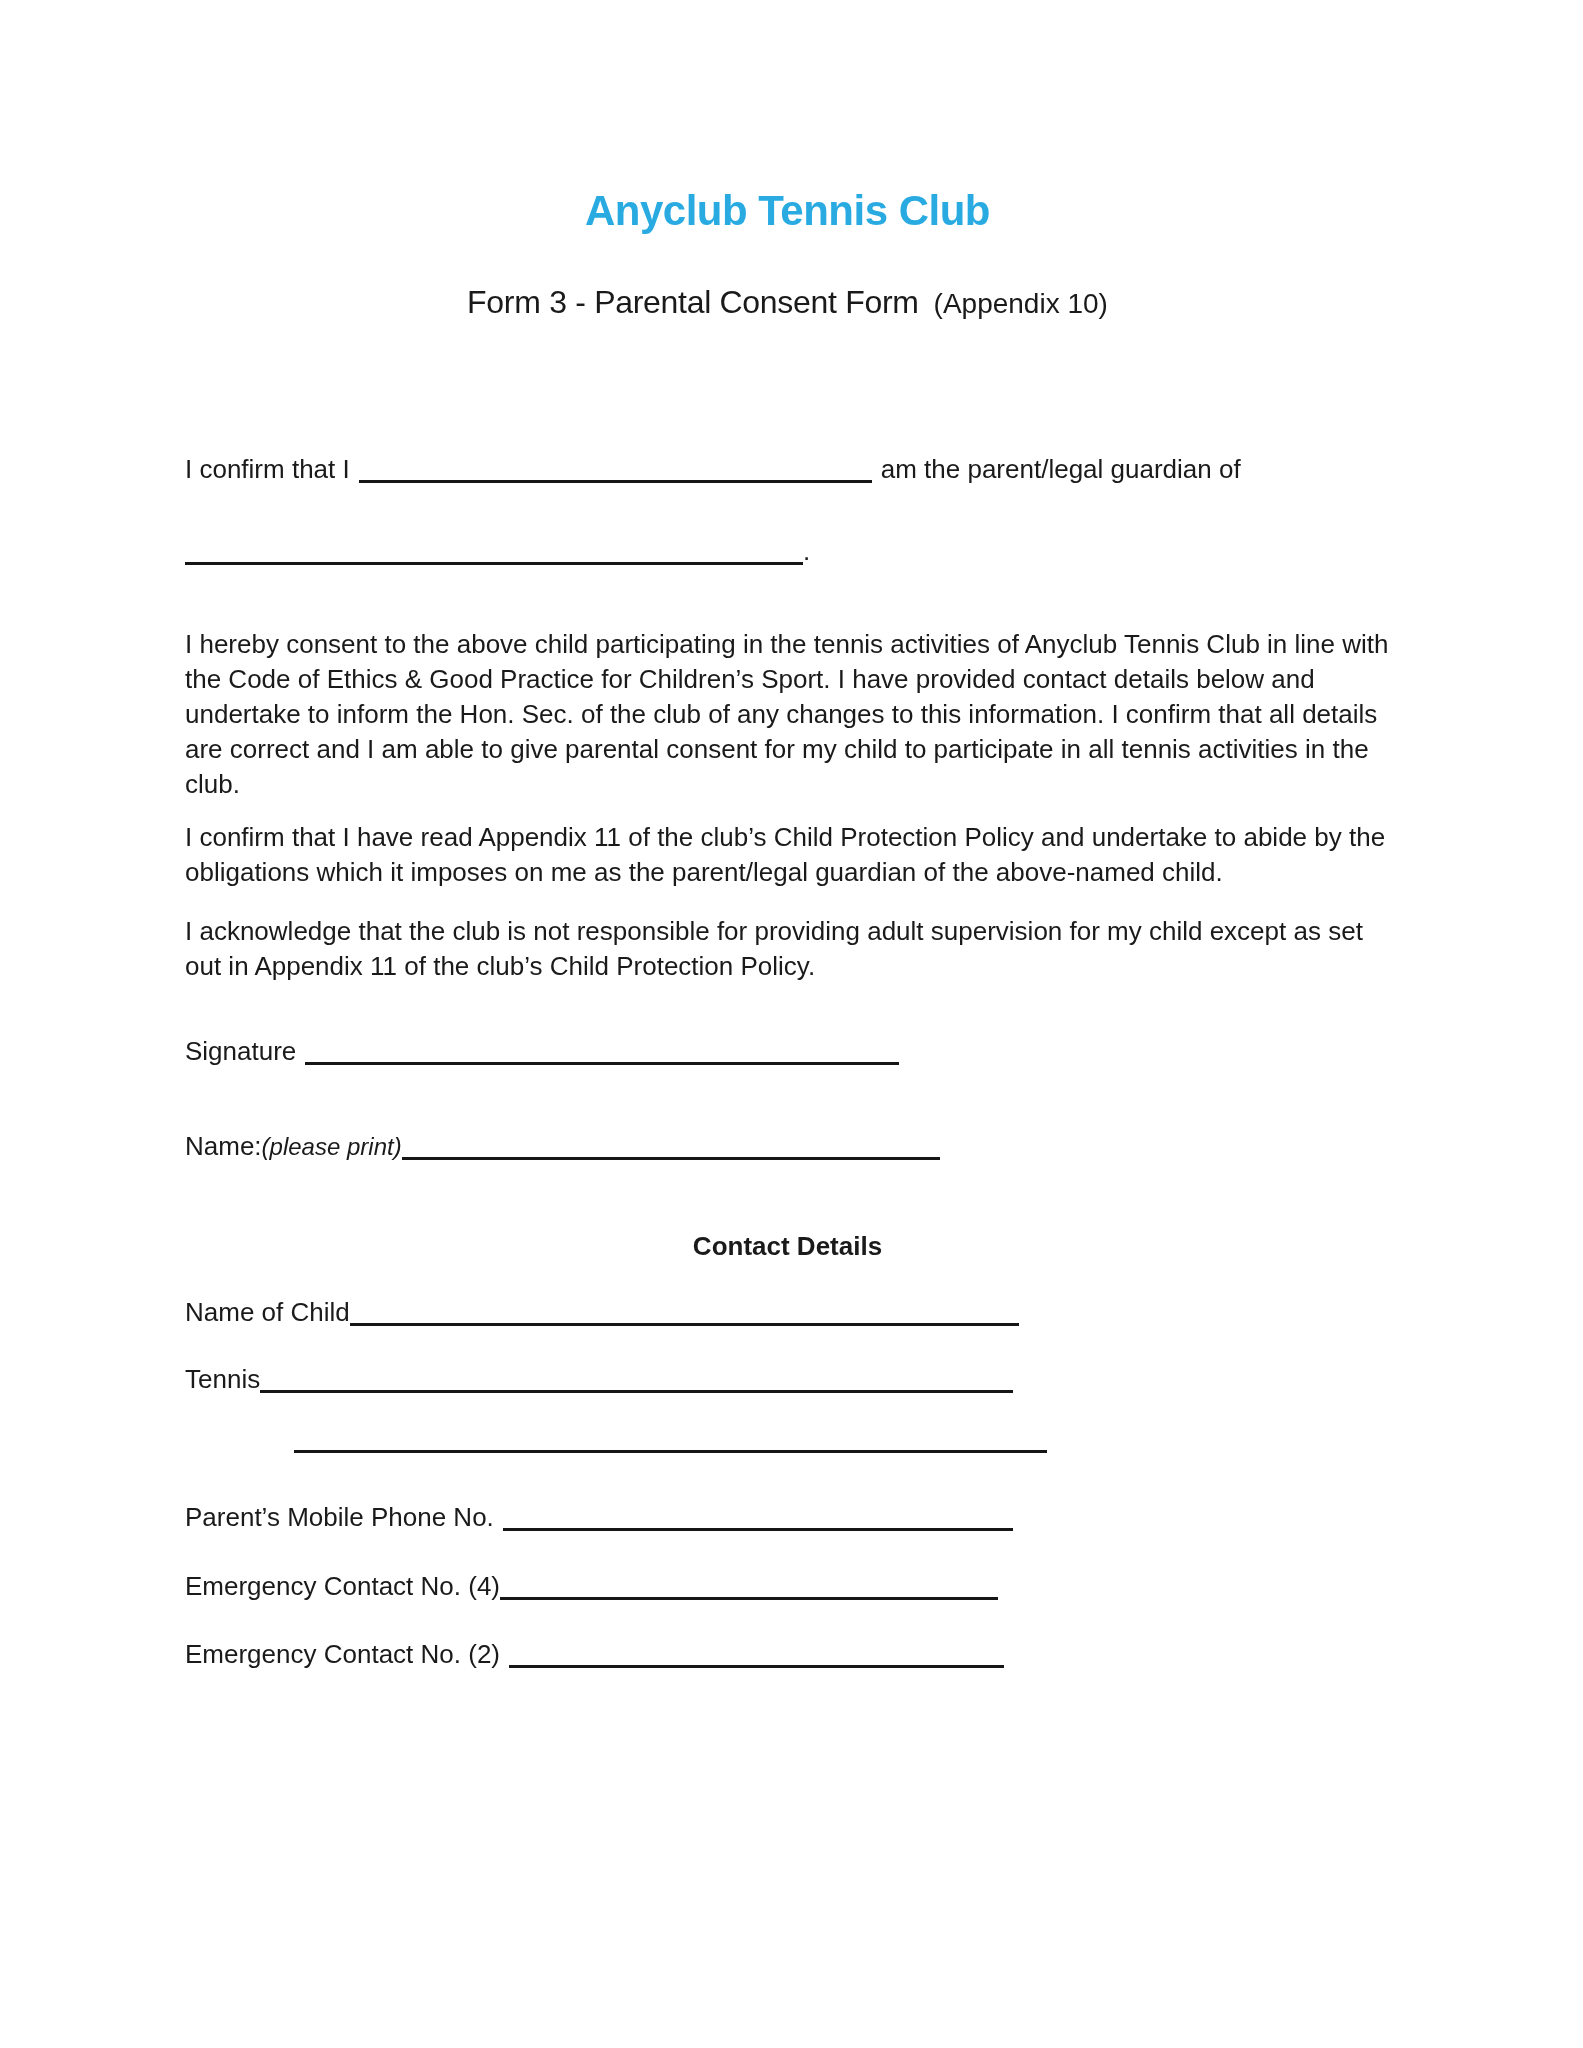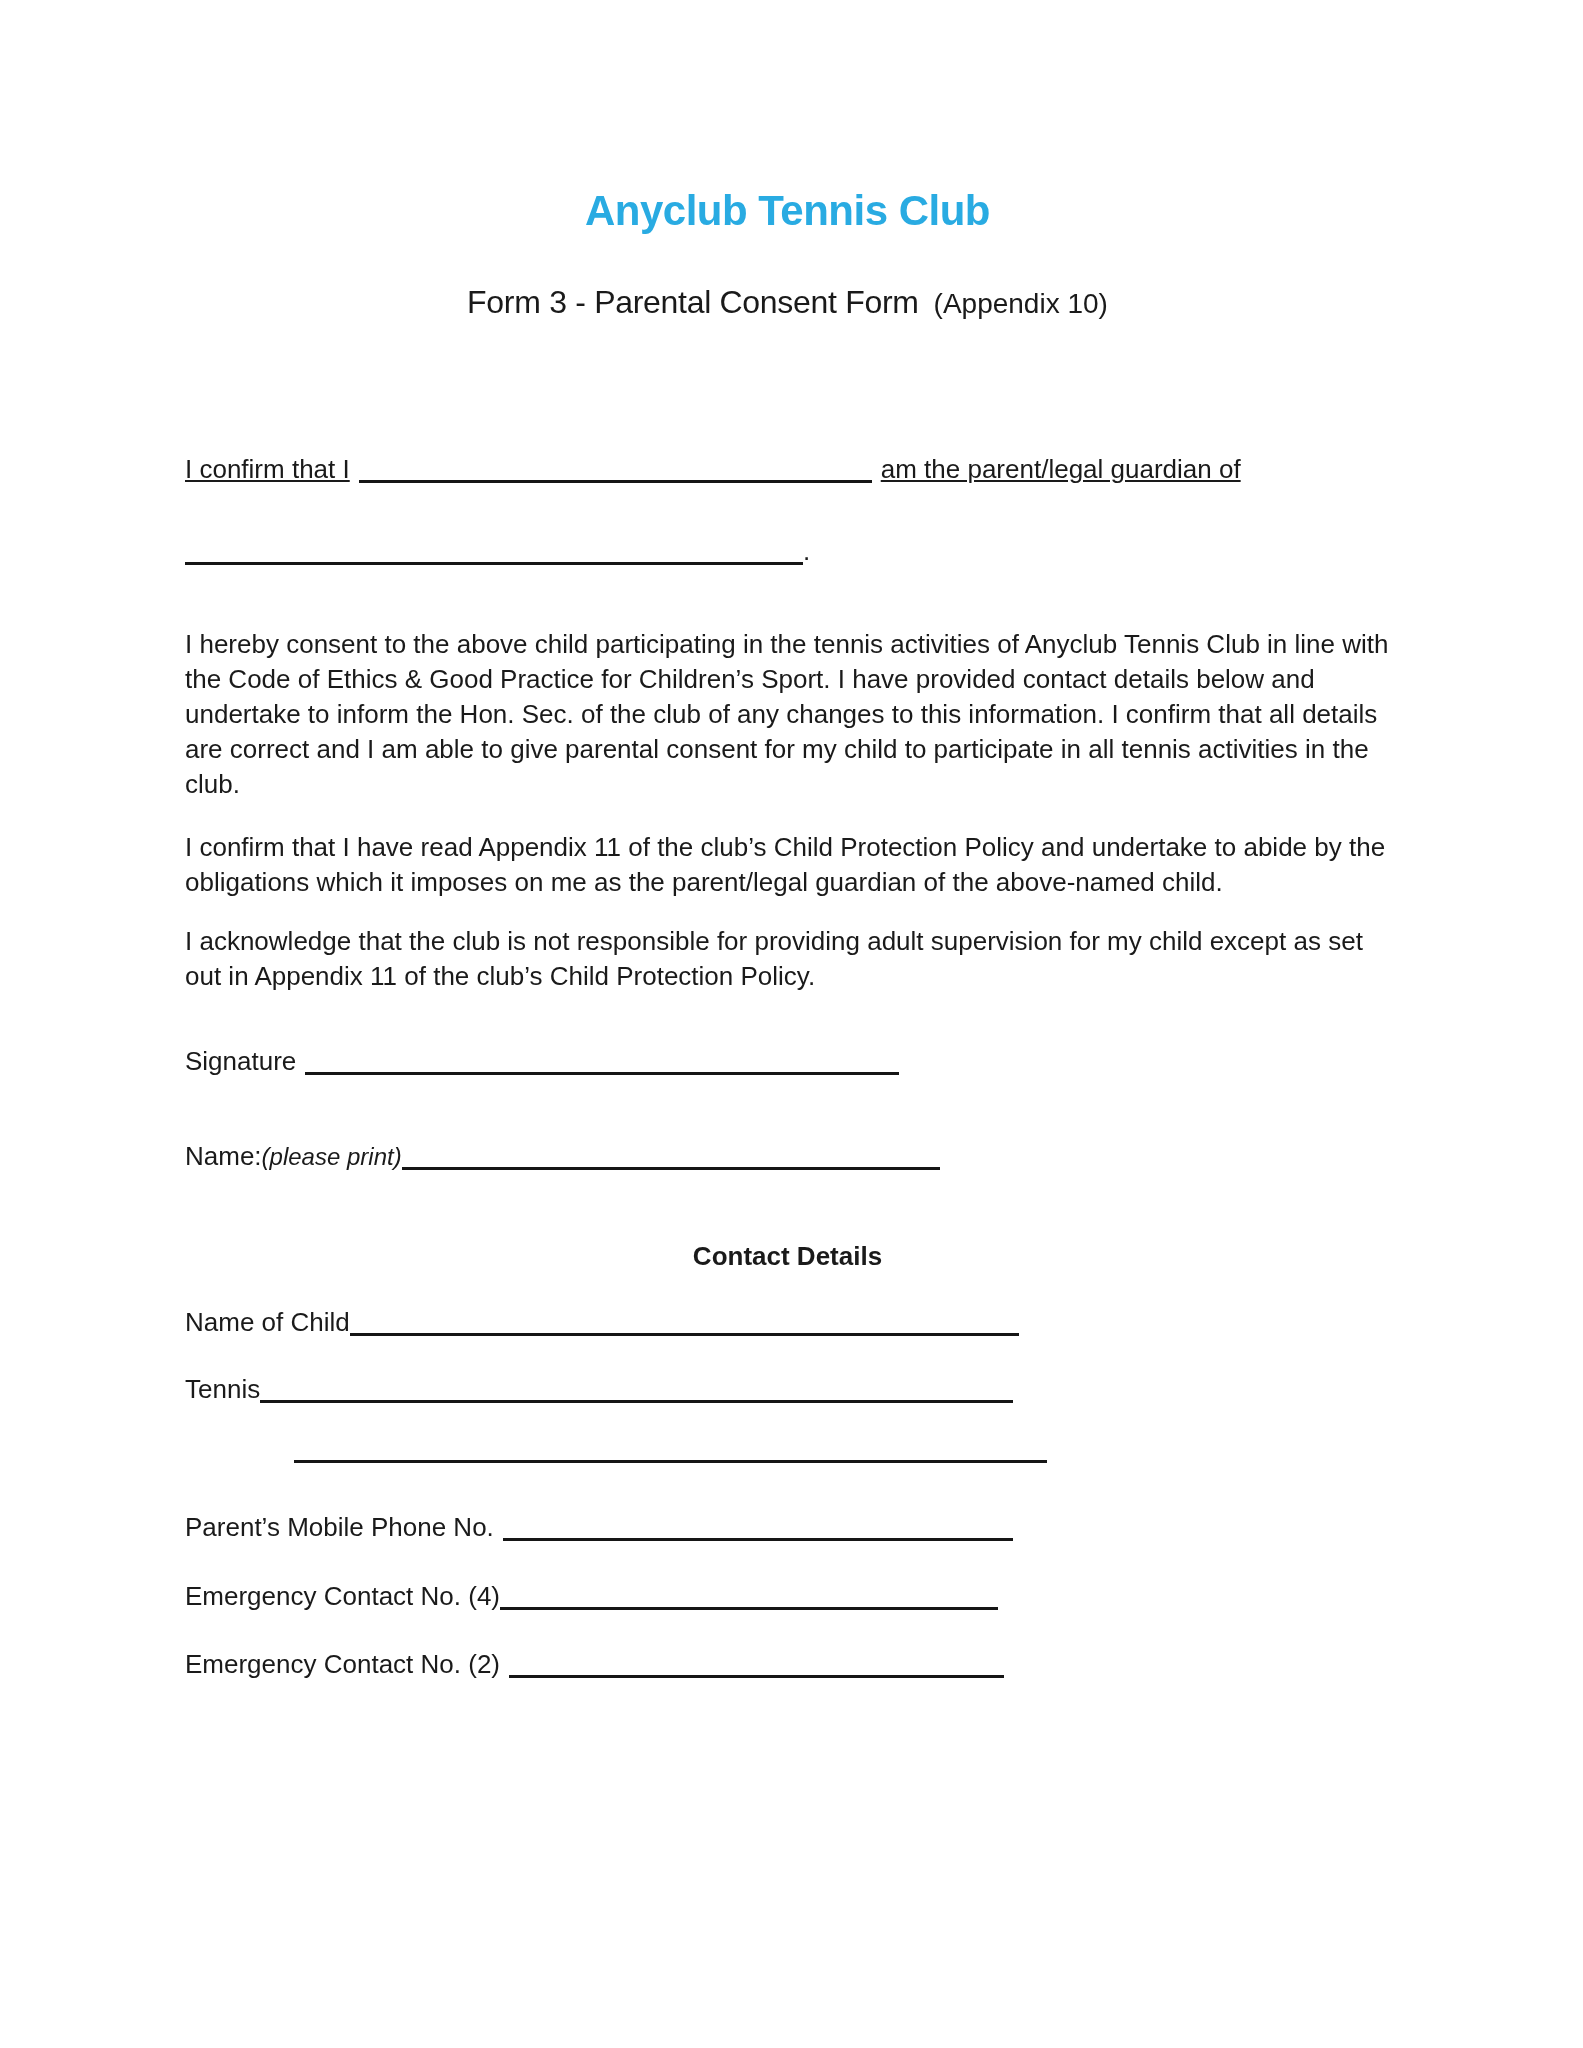--- a/index.html
+++ b/index.html
@@ -31,24 +31,24 @@
     margin-top: 44px;
     text-align: center;
     font-size: 32px;
     line-height: 44px;
   }
   h2.form-title .main { font-weight: normal; letter-spacing: -0.3px; }
   h2.form-title .title-note { font-weight: normal; font-size: 28px; margin-left: 6px; }
 
   .line, .para { font-size: 26px; line-height: 35px; }
 
-  .guardian-line { margin-top: 126px; text-decoration: underline; }
+  .guardian-line { margin-top: 126px; }
   .child-line    { margin-top: 47px; }
   .para-1        { margin-top: 58px; }
-  .para-2        { margin-top: 28px; }
+  .para-2        { margin-top: 18px; }
   .para-3        { margin-top: 24px; }
   .name-line     { margin-top: 60px; }
   .sig-line      { margin-top: 50px; }
   h3.contact-heading {
     margin-top: 65px;
     text-align: center;
     font-size: 26px;
     line-height: 35px;
     font-weight: bold;
   }

